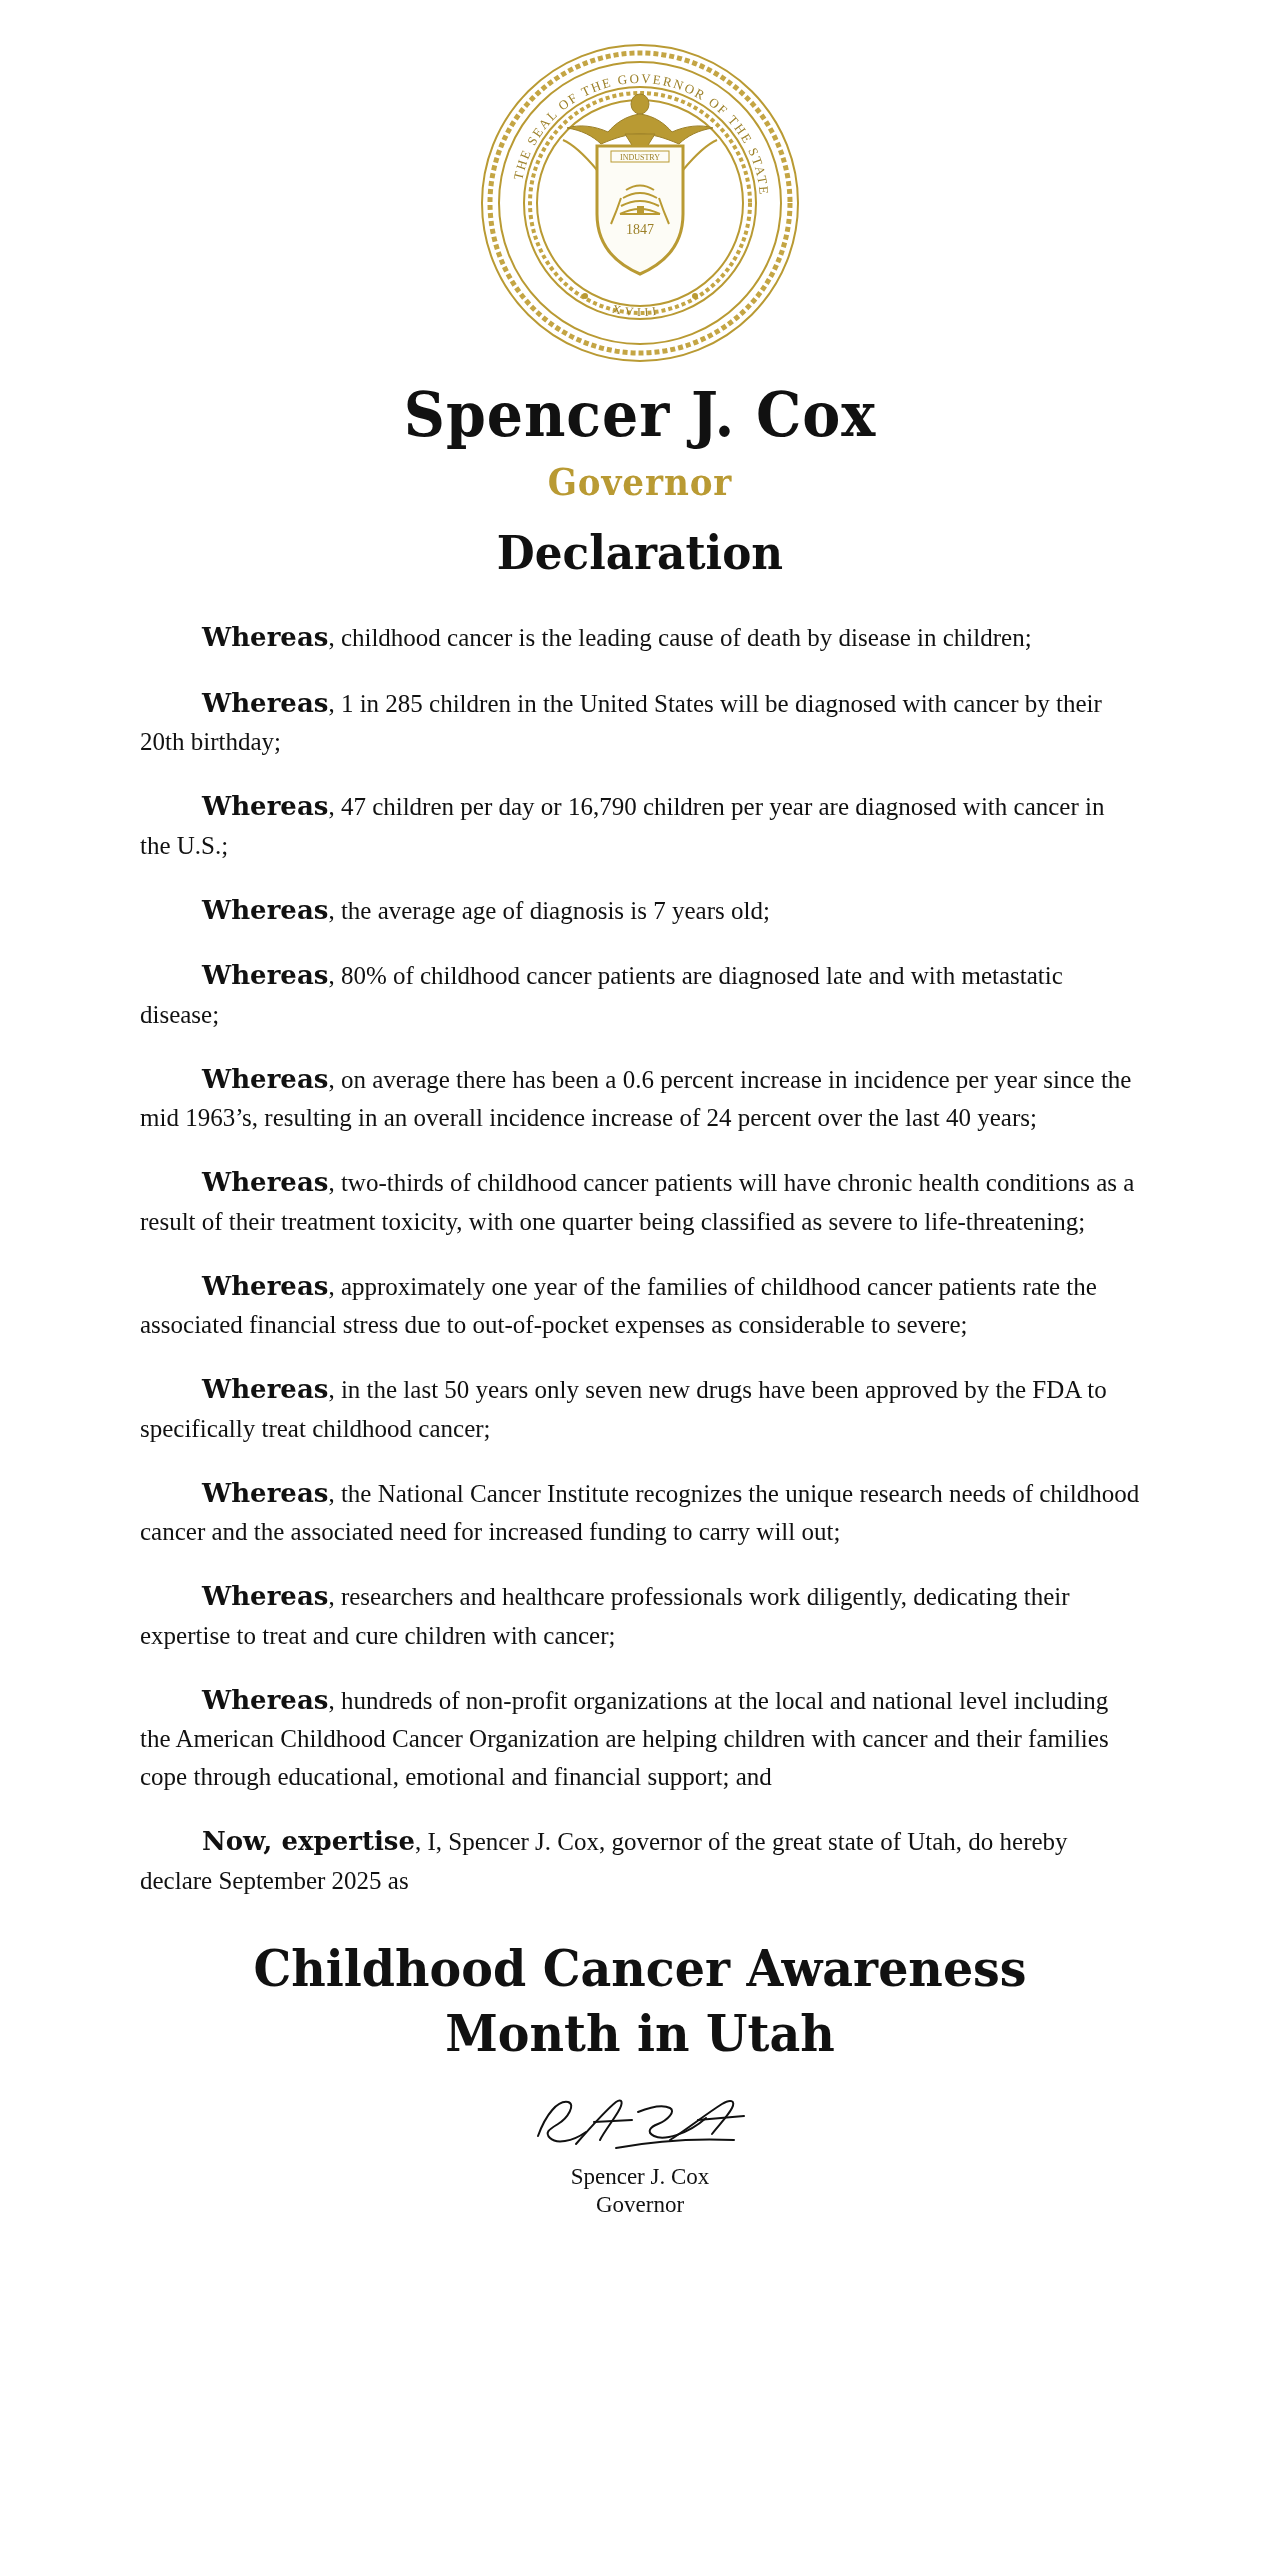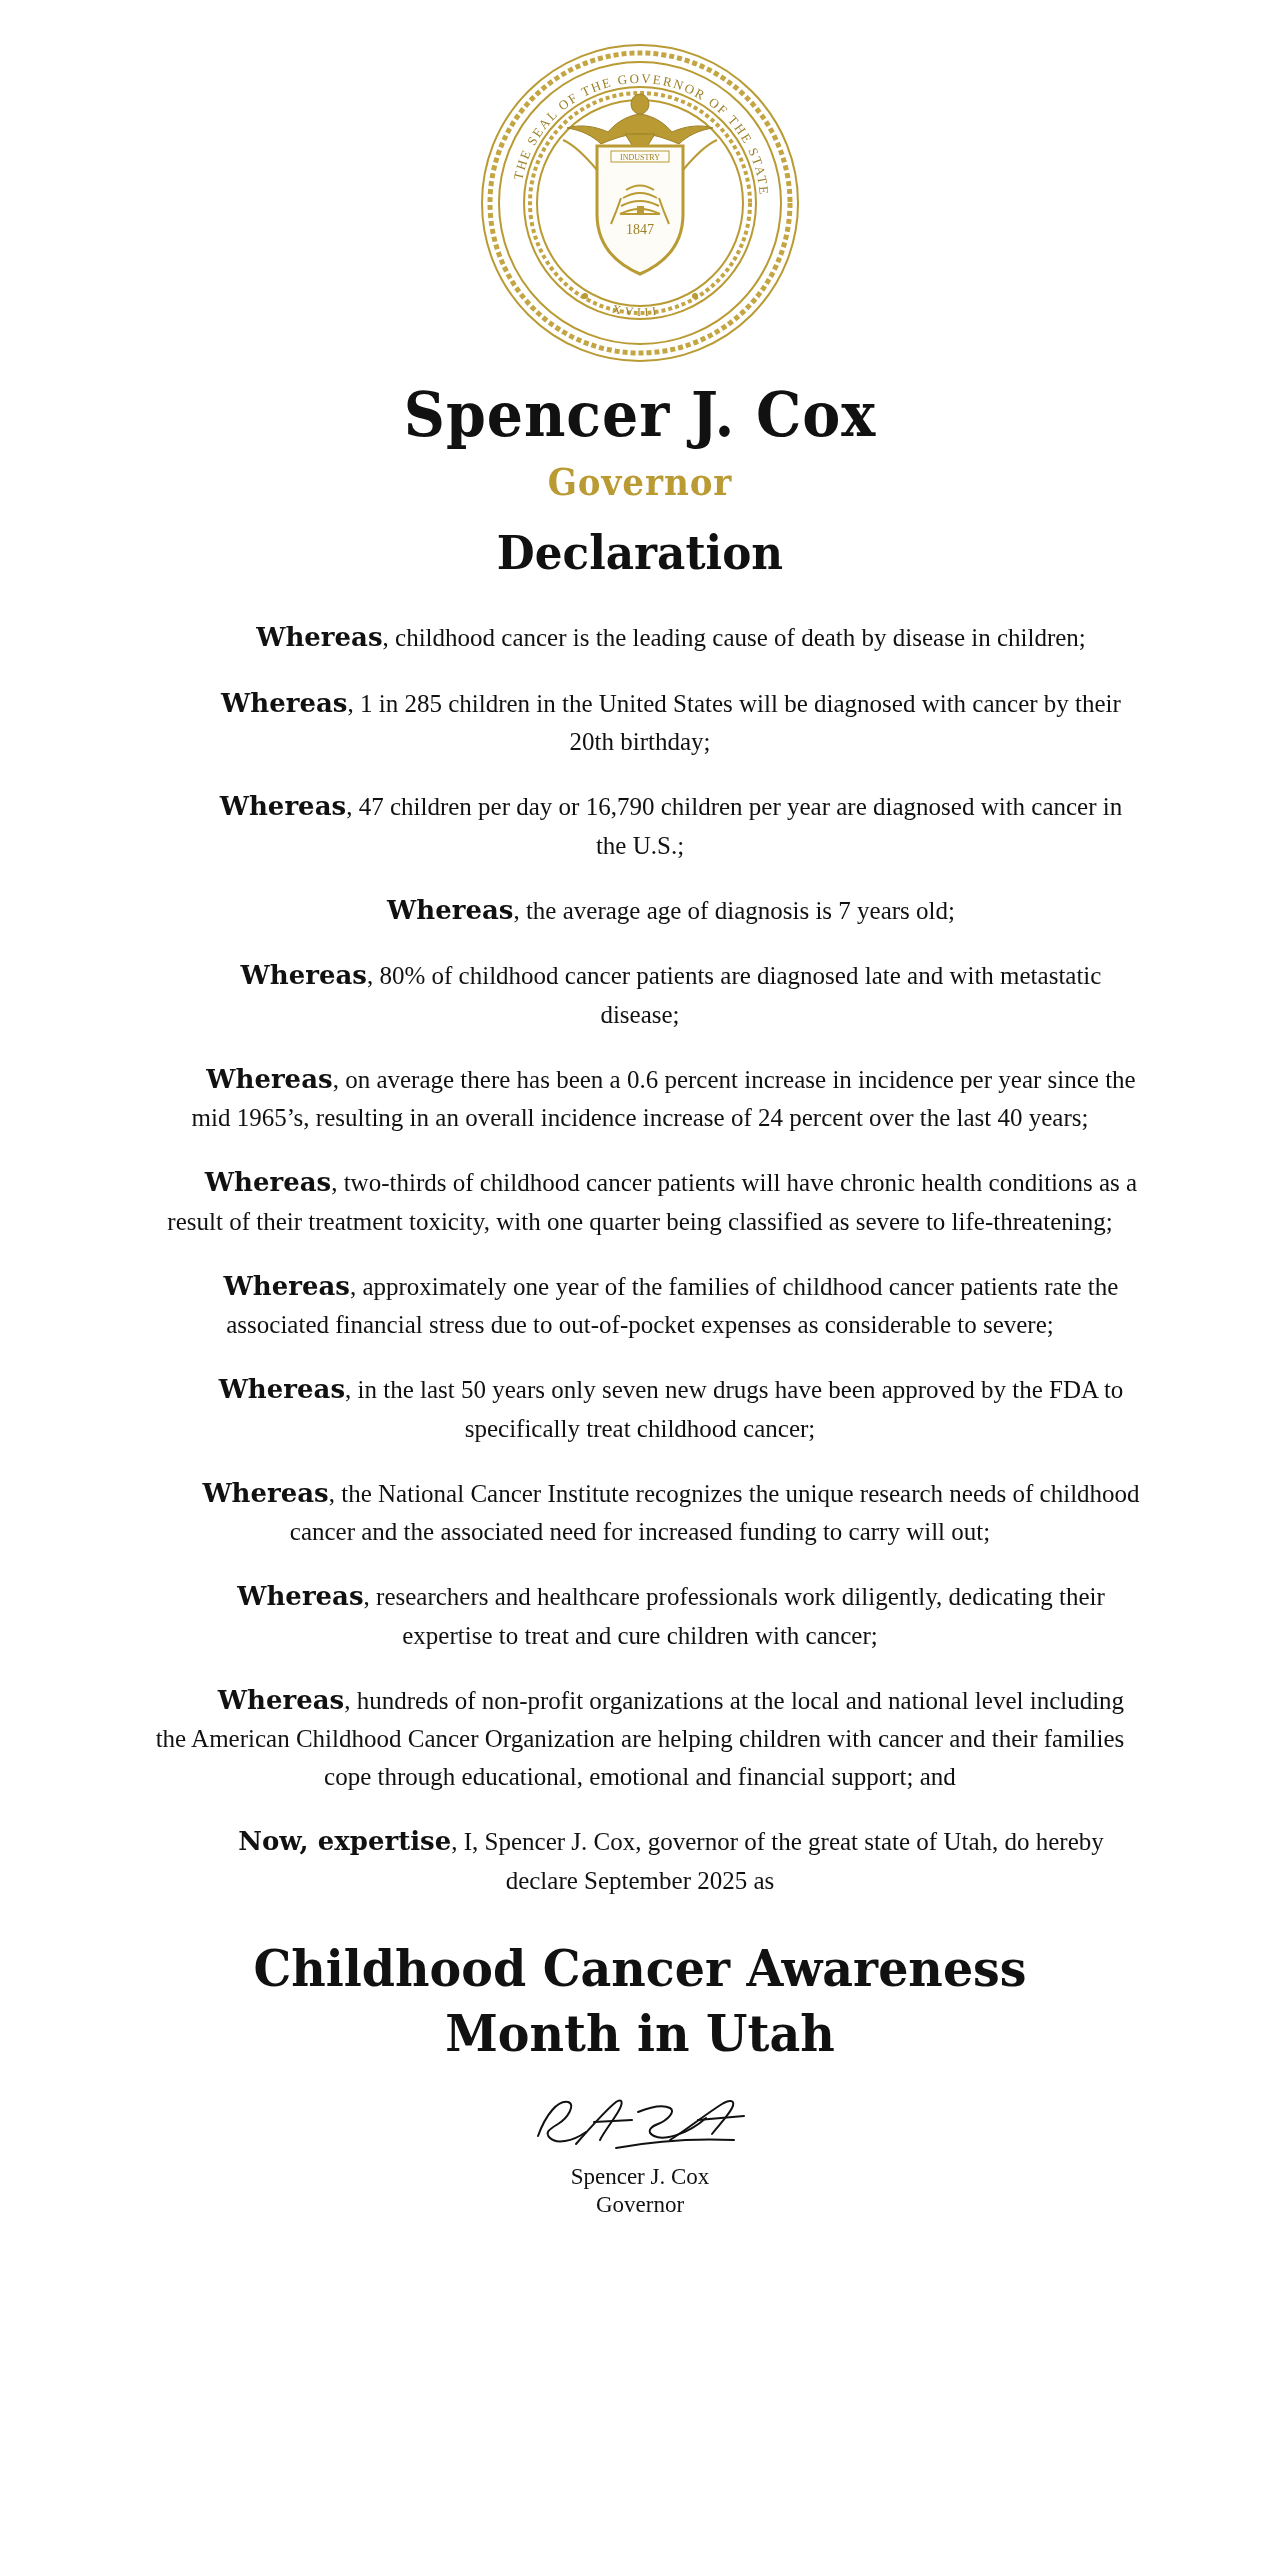--- a/index.html
+++ b/index.html
@@ -72,21 +72,21 @@
   
   .body-wrap {
     margin: 38px auto 0 auto;
     width: 1000px;
   }
   p.clause {
     font-family: "Liberation Serif", serif;
     font-size: 25px;
     line-height: 1.52;
     margin: 0 0 26px 0;
-    text-align: center;
+    text-align: left;
     text-indent: 62px;
     color: #111;
   }
   .lead {
     font-family: "DejaVu Serif", serif;
     font-weight: bold;
     font-size: 26px;
     letter-spacing: 0px;
   }
 
@@ -210,21 +210,21 @@
 
     <p class="clause">
       <span class="lead">Whereas</span><span>, the average age of diagnosis is 7 years old;</span>
     </p>
 
     <p class="clause">
       <span class="lead">Whereas</span><span>, 80% of childhood cancer patients are diagnosed late and with metastatic disease;</span>
     </p>
 
     <p class="clause">
-      <span class="lead">Whereas</span><span>, on average there has been a 0.6 percent increase in incidence per year since the mid 1965’s, resulting in an overall incidence increase of 24 percent over the last 40 years;</span>
+      <span class="lead">Whereas</span><span>, on average there has been a 0.6 percent increase in incidence per year since the mid 1963’s, resulting in an overall incidence increase of 24 percent over the last 40 years;</span>
     </p>
 
     <p class="clause">
       <span class="lead">Whereas</span><span>, two-thirds of childhood cancer patients will have chronic health conditions as a result of their treatment toxicity, with one quarter being classified as severe to life-threatening;</span>
     </p>
 
     <p class="clause">
       <span class="lead">Whereas</span><span>, approximately one year of the families of childhood cancer patients rate the associated financial stress due to out-of-pocket expenses as considerable to severe;</span>
     </p>
 

